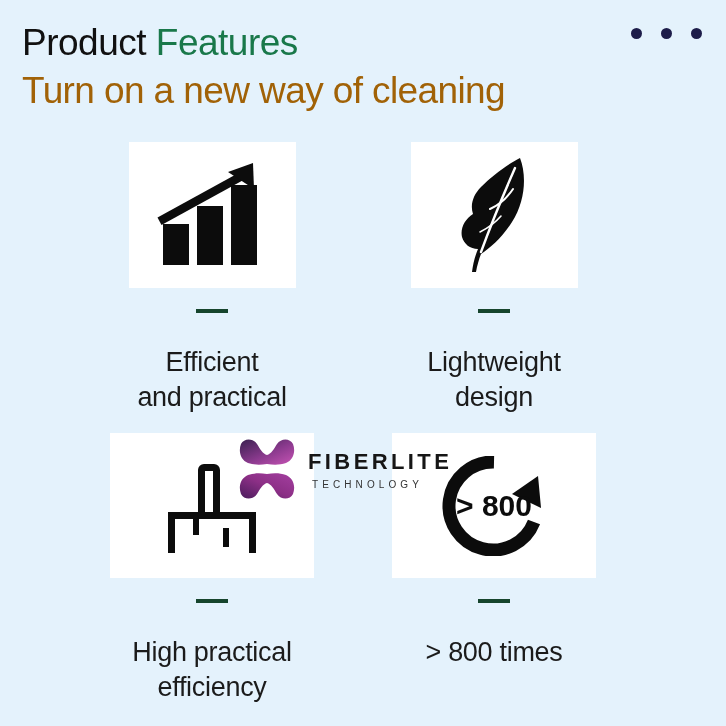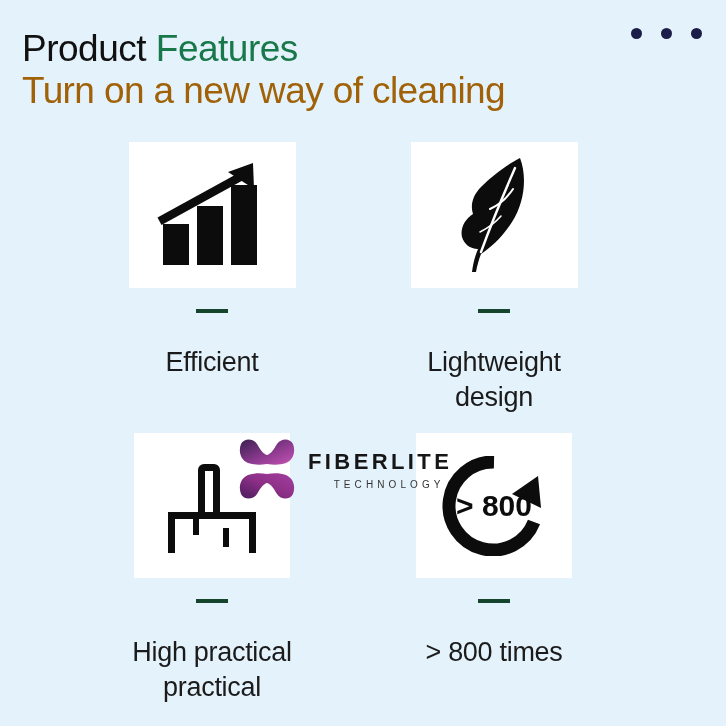--- a/index.html
+++ b/index.html
@@ -18,21 +18,21 @@
   
   #header {
     position: absolute;
     left: 0; top: 0;
     width: 726px;
     height: 130px;
   }
   #title-line1 {
     position: absolute;
     left: 22px;
-    top: 28px;
+    top: 22px;
     font-size: 37px;
     letter-spacing: -0.5px;
     color: #111111;
     white-space: nowrap;
   }
   #title-line1 .accent { color: #19784a; }
 
   #title-line2 {
     position: absolute;
     left: 22px;
@@ -71,21 +71,21 @@
     width: 167px;
     height: 146px;
     margin: 0 auto;
     background: #ffffff;
     display: flex;
     align-items: center;
     justify-content: center;
     overflow: visible;
   }
   .feature.row-bottom .card {
-    width: 156px;
+    width: 204px;
     height: 145px;
   }
 
   .divider {
     width: 32px;
     height: 4px;
     background: #16452d;
     margin: 21px auto 0 auto;
   }
 
@@ -103,21 +103,20 @@
   #fiberlite-logo {
     position: absolute;
     left: 236px;
     top: 433px;
     width: 222px;
     height: 72px;
     display: flex;
     align-items: center;
     gap: 10px;
     pointer-events: auto;
-    text-align: center;
   }
   #fiberlite-mark {
     width: 62px;
     height: 62px;
     flex: 0 0 62px;
   }
   #fiberlite-words {
     display: flex;
     flex-direction: column;
     justify-content: center;
@@ -129,21 +128,21 @@
     letter-spacing: 3.4px;
     color: #161616;
     line-height: 1;
   }
   #fiberlite-sub {
     font-size: 10px;
     letter-spacing: 4.1px;
     color: #333333;
     line-height: 1;
     margin-top: 7px;
-    margin-left: 18px;
+    margin-left: 4px;
   }
 
   .icon-svg { display: block; }
 </style>
 </head>
 <body>
 
 <div id="header">
 
   <div id="title-line1"><span>Product </span><span class="accent">Features</span></div>
@@ -166,20 +165,21 @@
       <rect x="75" y="23" width="26" height="80" fill="#0c0c0c"></rect>
 
       <path d="M1.5 55.5 L88 8 L92 15.5 L5.5 63 Z" fill="#0c0c0c"></path>
 
       <path d="M97 1 L98 27 L72 10 Z" fill="#0c0c0c"></path>
     </svg>
   </div>
   <div class="divider"></div>
   <div class="caption">
     <span>Efficient</span>
+    <span class="l2">and practical</span>
   </div>
 </div>
 
 <div class="feature col-right row-top">
   <div class="card">
     <svg class="icon-svg" width="74" height="118" viewBox="0 0 74 118">
       <path d="M63 2 C70 20 68 46 55 66 C45 82 33 92 24 98
                C22 103 20 110 19 116 L15 116
                C16 108 18 100 21 93
                C13 93 7 88 5 81
@@ -209,21 +209,21 @@
 
       <rect x="89" y="56" width="7" height="41" fill="#0c0c0c"></rect>
 
       <rect x="33" y="60" width="6" height="19" fill="#0c0c0c"></rect>
       <rect x="63" y="72" width="6" height="19" fill="#0c0c0c"></rect>
     </svg>
   </div>
   <div class="divider"></div>
   <div class="caption">
     <span>High practical</span>
-    <span class="l2">practical</span>
+    <span class="l2">efficiency</span>
   </div>
 </div>
 
 <div class="feature col-right row-bottom">
   <div class="card">
     <svg class="icon-svg" width="104" height="100" viewBox="0 0 104 100">
 
       <path d="M52 6 A44 44 0 1 0 92 66" stroke="#0c0c0c" stroke-width="13" fill="none" stroke-linecap="butt"></path>
 
       <path d="M96 20 L99 52 L70 38 Z" fill="#0c0c0c"></path>

